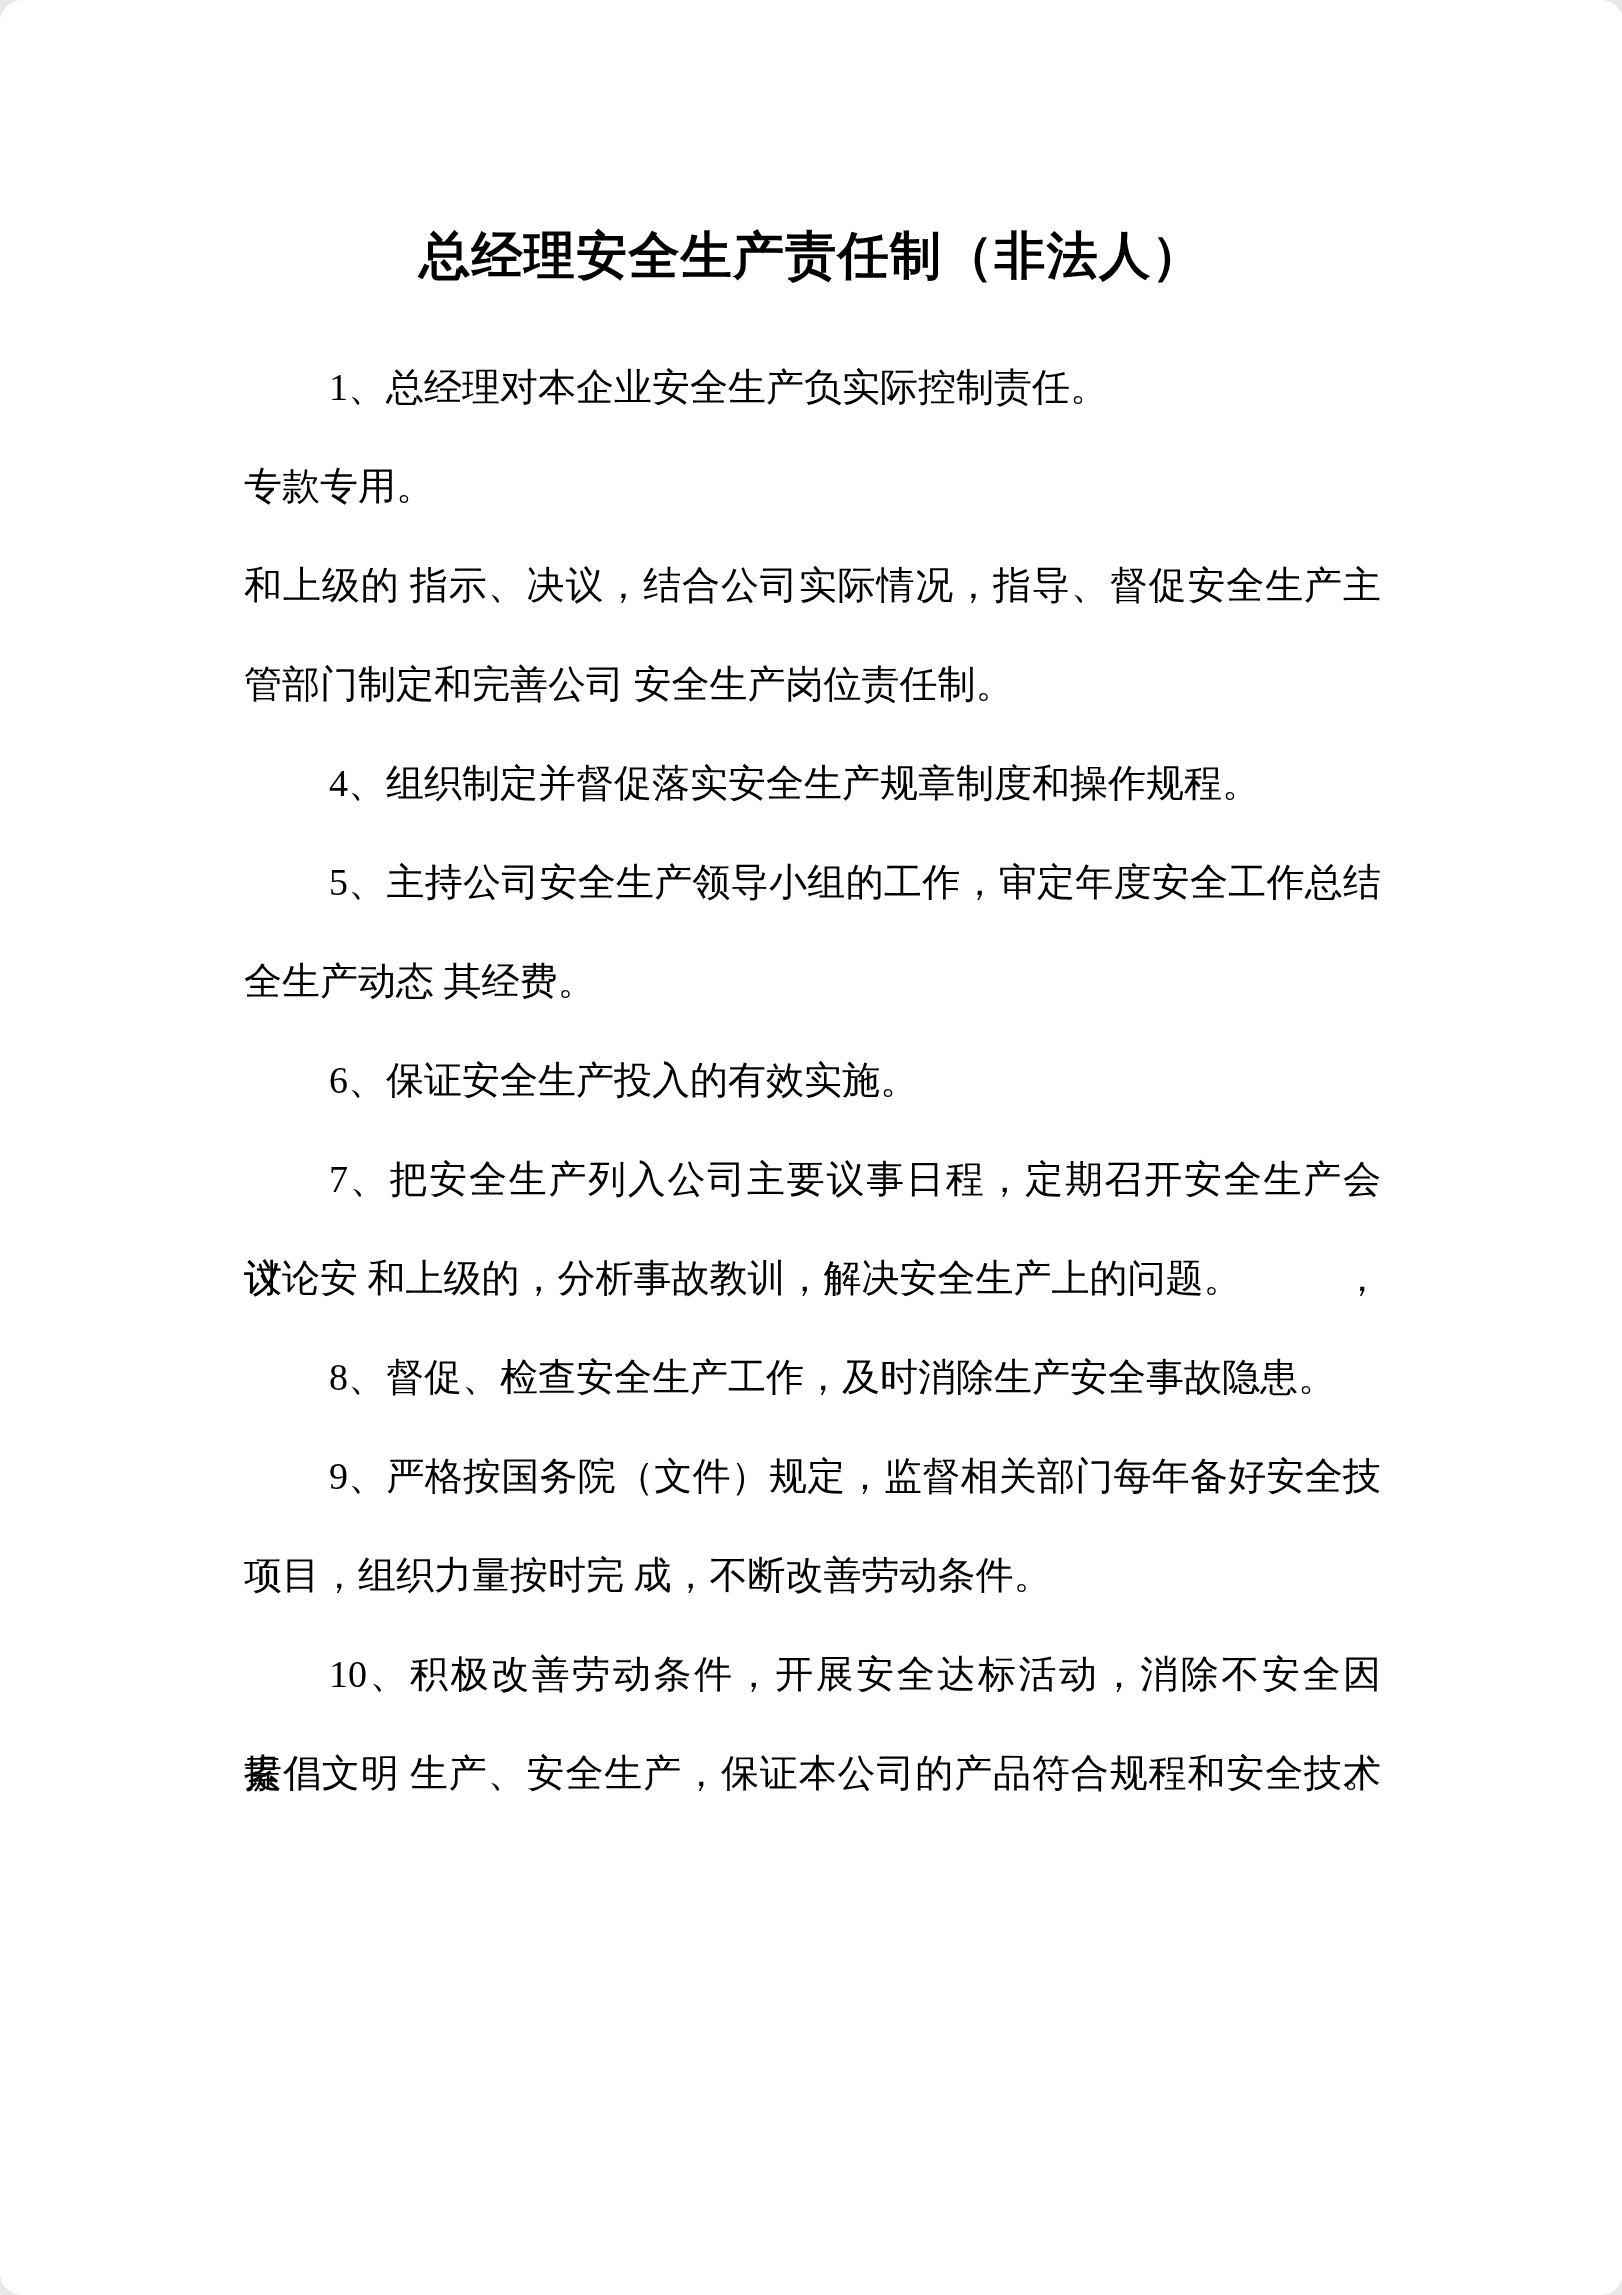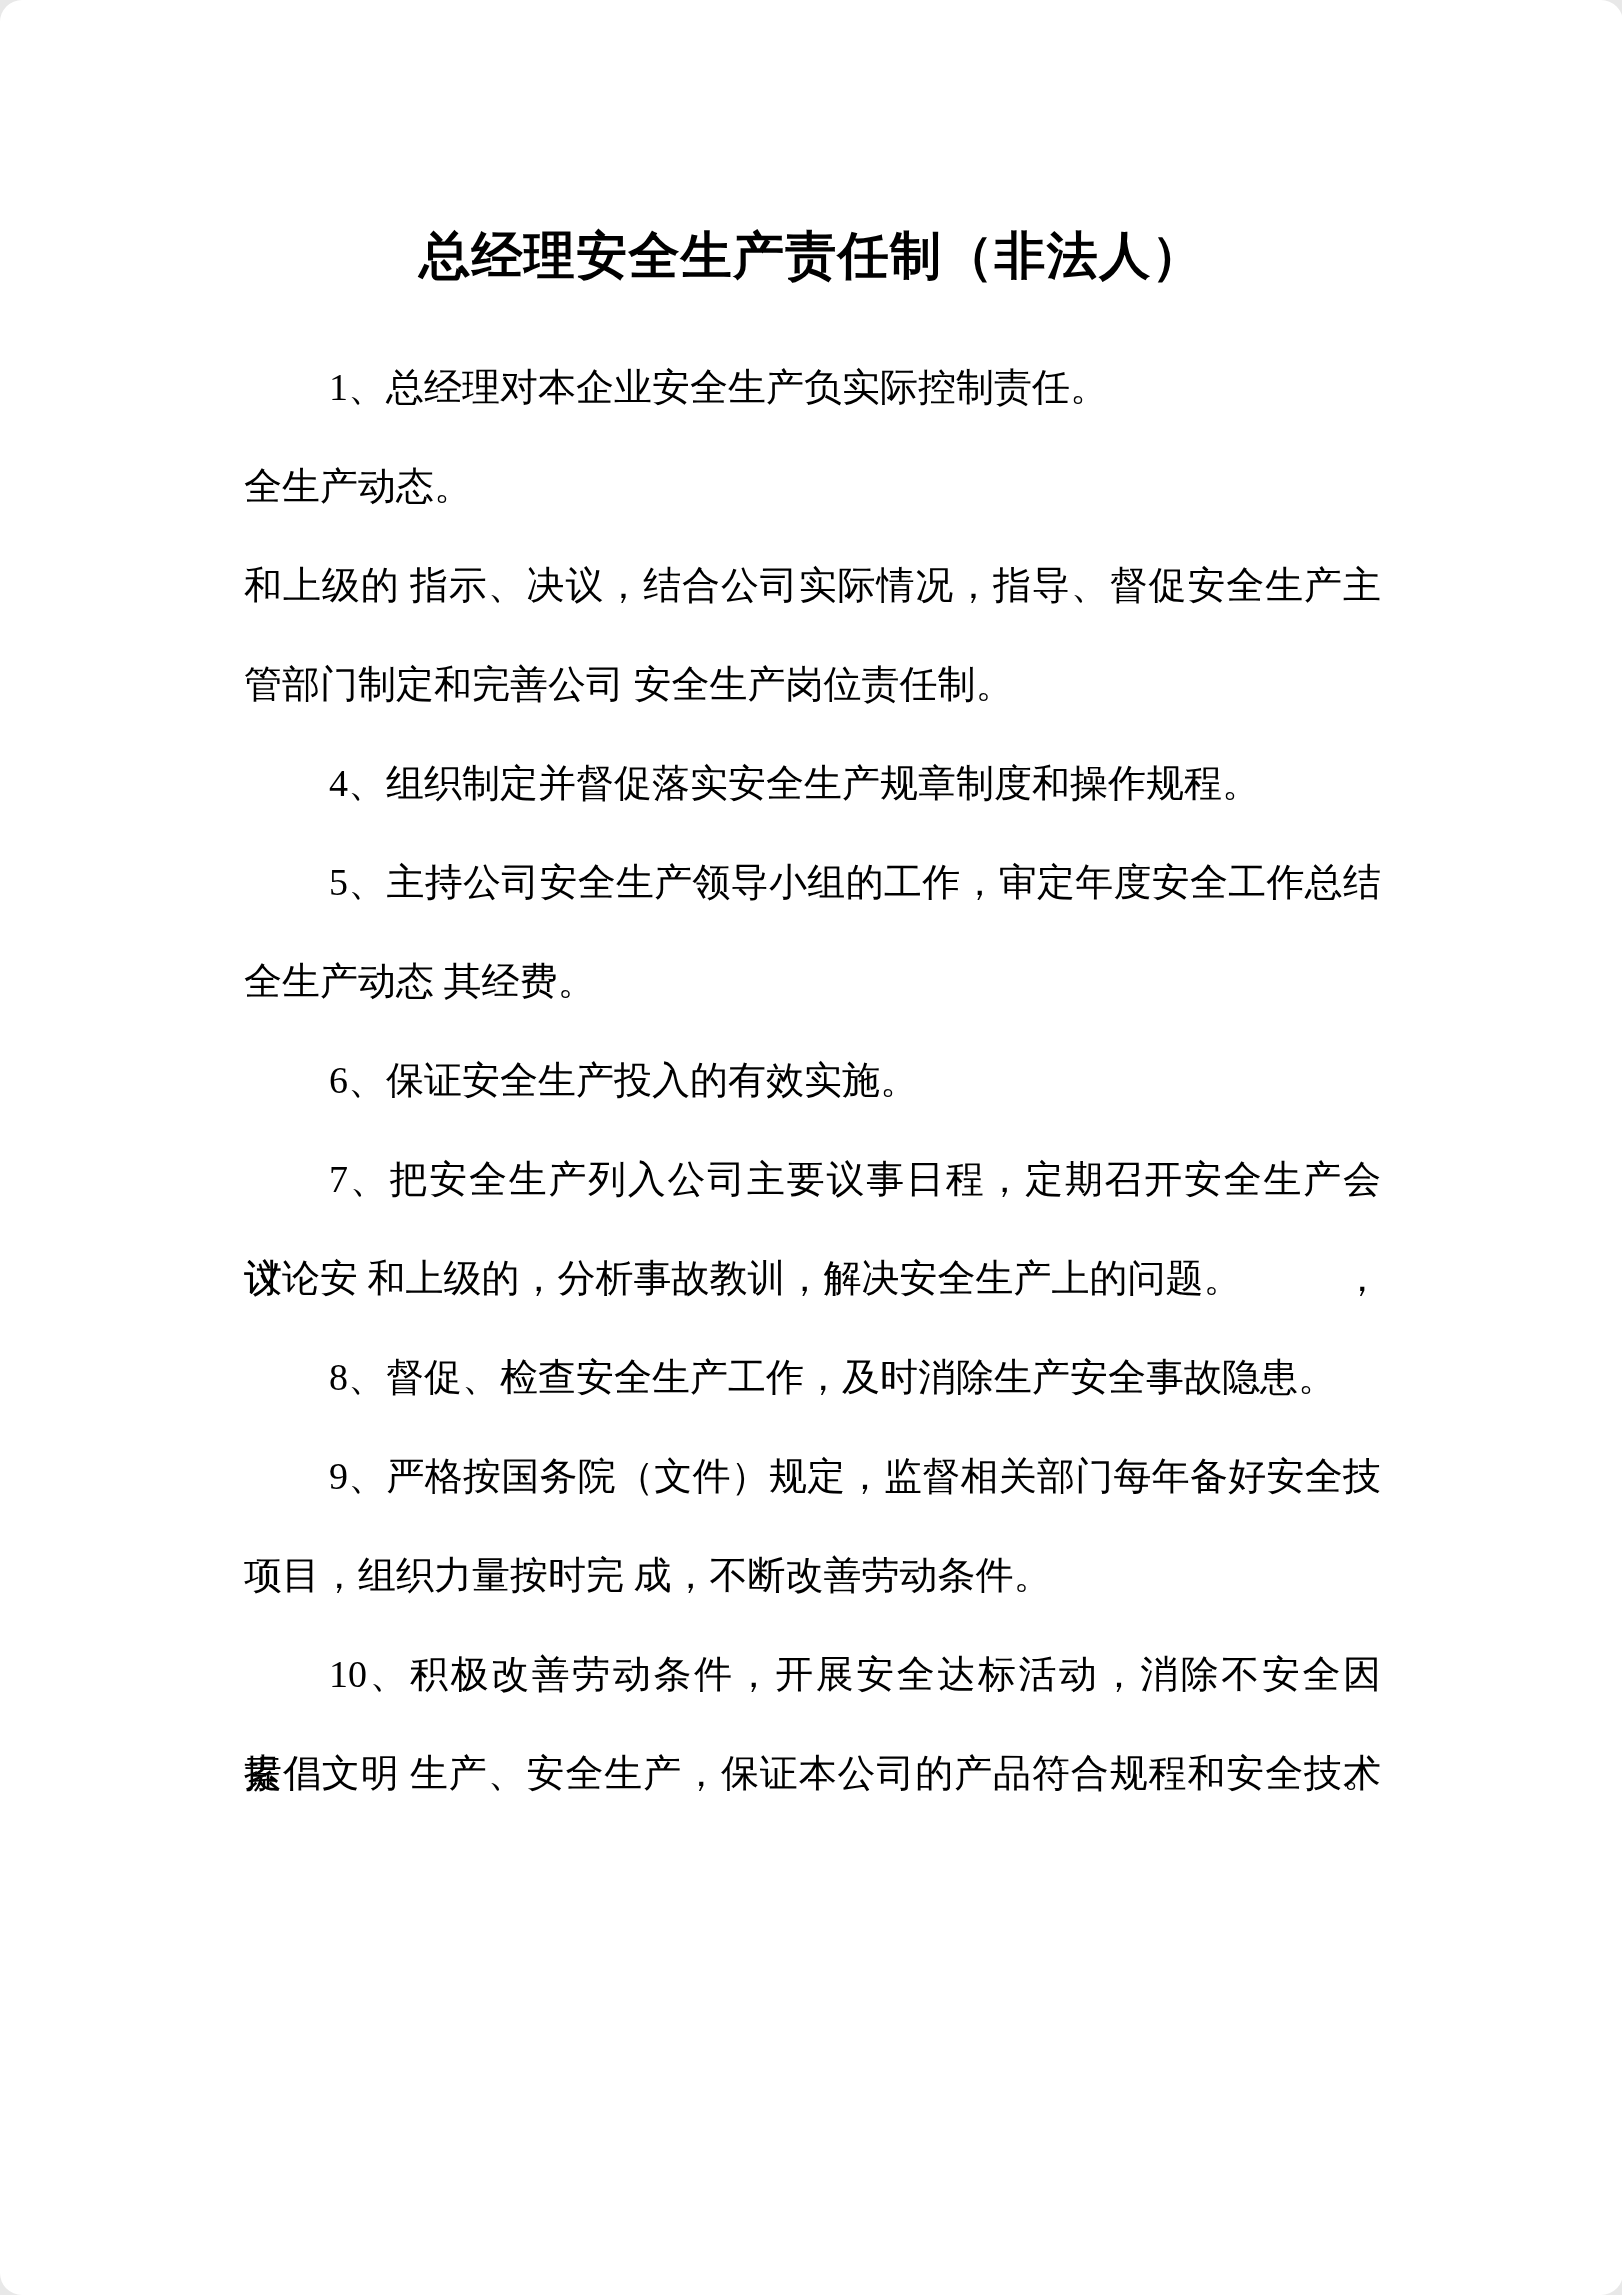--- a/index.html
+++ b/index.html
@@ -51,21 +51,21 @@
     text-align-last: justify;
   }
 </style>
 </head>
 <body>
 
 <div class="page" style="background: rgb(255, 255, 255); color: rgb(0, 0, 0);">
   <h1 class="doc-title">总经理安全生产责任制（非法人）</h1>
   <div class="doc-body">
       <div class="line indent">1、总经理对本企业安全生产负实际控制责任。</div>
-      <div class="line">全生产动态。</div>
+      <div class="line">专款专用。</div>
       <div class="line fill">和上级的 指示、决议，结合公司实际情况，指导、督促安全生产主</div>
       <div class="line">管部门制定和完善公司 安全生产岗位责任制。</div>
       <div class="line indent">4、组织制定并督促落实安全生产规章制度和操作规程。</div>
       <div class="line indent fill">5、主持公司安全生产领导小组的工作，审定年度安全工作总结</div>
       <div class="line">全生产动态 其经费。</div>
       <div class="line indent">6、保证安全生产投入的有效实施。</div>
       <div class="line indent fill">7、把安全生产列入公司主要议事日程，定期召开安全生产会议，</div>
       <div class="line">讨论安 和上级的，分析事故教训，解决安全生产上的问题。</div>
       <div class="line indent">8、督促、检查安全生产工作，及时消除生产安全事故隐患。</div>
       <div class="line indent fill">9、严格按国务院（文件）规定，监督相关部门每年备好安全技</div>

